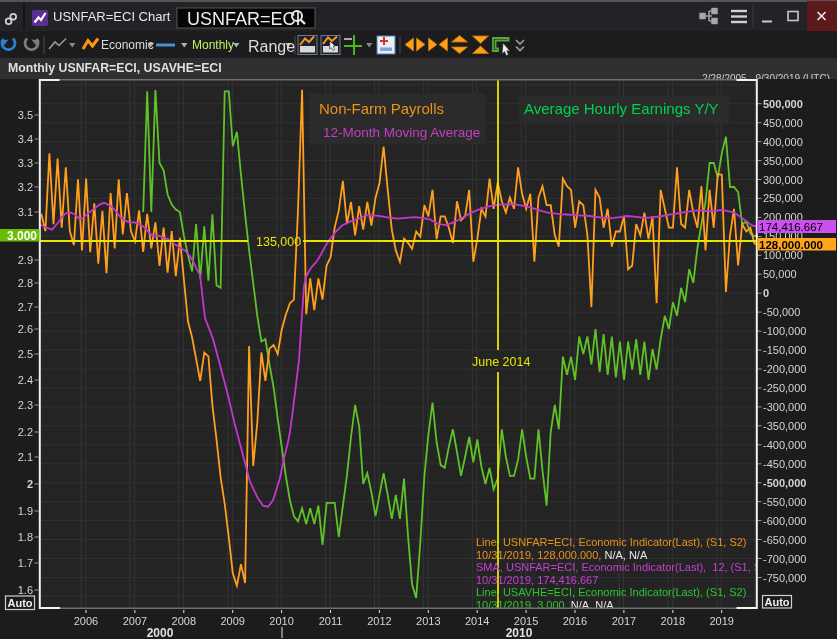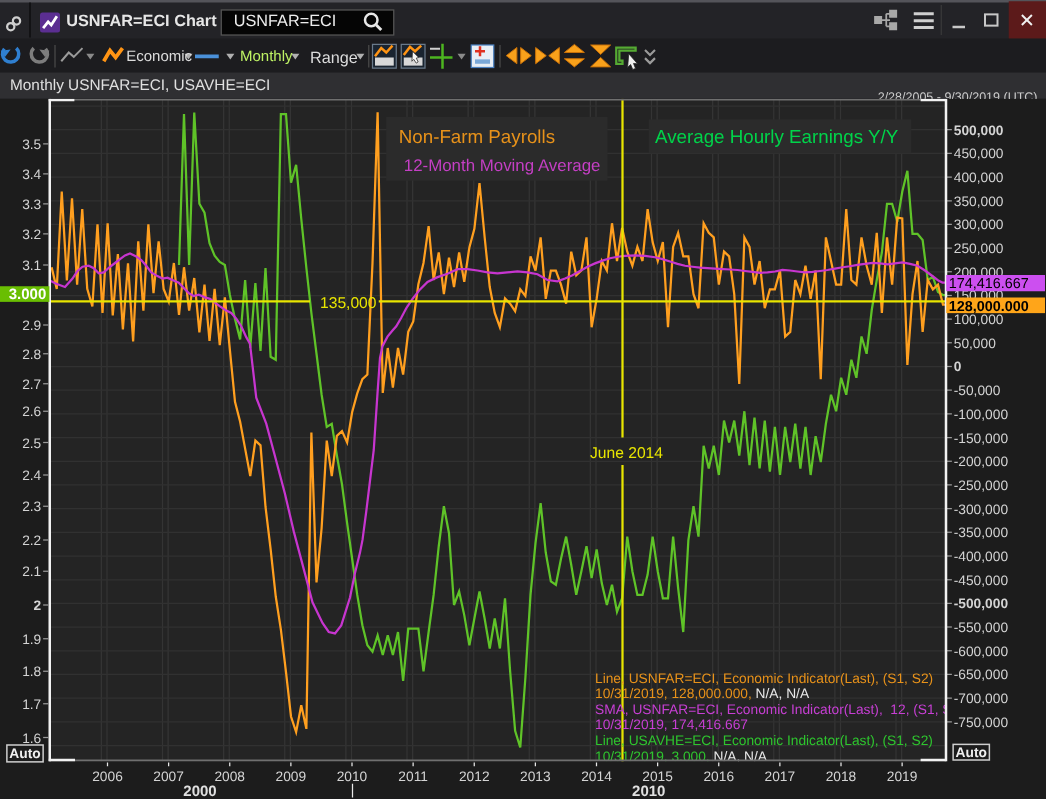--- a/index.html
+++ b/index.html
@@ -34,22 +34,22 @@
     </g>
   <line x1="753" y1="4" x2="753" y2="28" stroke="#3a3a3a"></line>
   <line x1="762" y1="21.5" x2="772" y2="21.5" stroke="#c8c8c8" stroke-width="2"></line>
   <rect x="788" y="11.5" width="10" height="9" stroke="#c8c8c8" stroke-width="1.6" fill="none"></rect>
   <rect x="807" y="1" width="30" height="30" fill="#5c1a1a"></rect>
   <g stroke="#f0f0f0" stroke-width="1.6">
       <line x1="817.5" y1="12" x2="825.5" y2="20"></line>
       <line x1="825.5" y1="12" x2="817.5" y2="20"></line>
     </g>
 </svg>
-<div class="abs" style="left:53px;top:9px;font-size:13px;font-weight:bold;color:#e6e6e6">USNFAR=ECI Chart</div>
-<div class="abs" style="left:187px;top:9px;font-size:13px;color:#ededed">USNFAR=ECI</div>
+<div class="abs" style="left:53px;top:9px;font-size:13px;font-weight:normal;color:#e6e6e6">USNFAR=ECI Chart</div>
+<div class="abs" style="left:187px;top:9px;font-size:18px;color:#ededed">USNFAR=ECI</div>
 
 <div class="abs" style="left:0;top:31px;width:837px;height:27px;background:#1c1c1f"></div>
 <svg class="abs" width="837" height="27" style="left:0;top:31px">
   <path d="M3.5,8 a6.5,6.5 0 1 0 9.5,-0.5" stroke="#2f7fd0" stroke-width="2.8" fill="none"></path>
   <path d="M0.5,9.5 l8,-1 -4.5,6 z" fill="#2f7fd0"></path>
   <path d="M36.5,8 a6.5,6.5 0 1 1 -9.5,-0.5" stroke="#7d7d7d" stroke-width="2.8" fill="none"></path>
   <path d="M39.5,9.5 l-8,-1 4.5,6 z" fill="#7d7d7d"></path>
   <line x1="44" y1="5" x2="44" y2="23" stroke="#4a4a4a"></line>
   <polyline points="49,18 55,11 59,14.5 66,7.5" stroke="#9a9a9a" stroke-width="1.6" fill="none"></polyline>
   <path d="M69,12 l6.5,0 -3.25,4.5 z" fill="#8a8a8a"></path>
@@ -96,24 +96,24 @@
   </g>
   <path d="M493,7 l0,13 5,0 0,-2.5 -2.5,0 0,-8 13,0 0,-2.5 z" fill="none" stroke="#55aa33" stroke-width="1.8"></path>
   <path d="M503,12 l7,8 -3.2,-0.3 1.6,4 -2.2,0.9 -1.7,-4 -2.4,2.3 z" fill="#f0f0f0" stroke="#222" stroke-width="0.6"></path>
   <g stroke="#9a9a9a" stroke-width="1.7" fill="none">
       <polyline points="516,9 520,13 524,9"></polyline>
       <polyline points="516,15.5 520,19.5 524,15.5"></polyline>
     </g>
 </svg>
 <div class="abs" style="left:101px;top:38px;font-size:12px;color:#dcdcdc">Economic</div>
 <div class="abs" style="left:192px;top:38px;font-size:12px;color:#bef264">Monthly</div>
-<div class="abs" style="left:248px;top:38px;font-size:13px;color:#dcdcdc">Range</div>
+<div class="abs" style="left:248px;top:38px;font-size:16px;color:#dcdcdc">Range</div>
 
 <div class="abs" style="left:0;top:58px;width:837px;height:21px;background:#2f2f32"></div>
-<div class="abs" style="left:8px;top:61px;font-size:12.3px;font-weight:normal;color:#e0e0e0">Monthly USNFAR=ECI, USAVHE=ECI</div>
+<div class="abs" style="left:8px;top:61px;font-size:12.3px;font-weight:bold;color:#e0e0e0">Monthly USNFAR=ECI, USAVHE=ECI</div>
 <div class="abs" style="right:7px;top:73px;font-size:10px;color:#cccccc">2/28/2005 - 9/30/2019 (UTC)</div>
 <svg width="837" height="560" viewBox="0 79 837 560" style="position:absolute;left:0;top:79px">
 <defs>
       <clipPath id="pc">
         <rect x="39.0" y="79.0" width="718.0" height="530.0"></rect>
       </clipPath>
     </defs>
 <rect x="0" y="79" width="837" height="560" fill="#1c1c1c"></rect>
 <rect x="39.0" y="79.0" width="718.0" height="530.0" fill="#242424"></rect>
 <g stroke="#343434" stroke-width="1">

